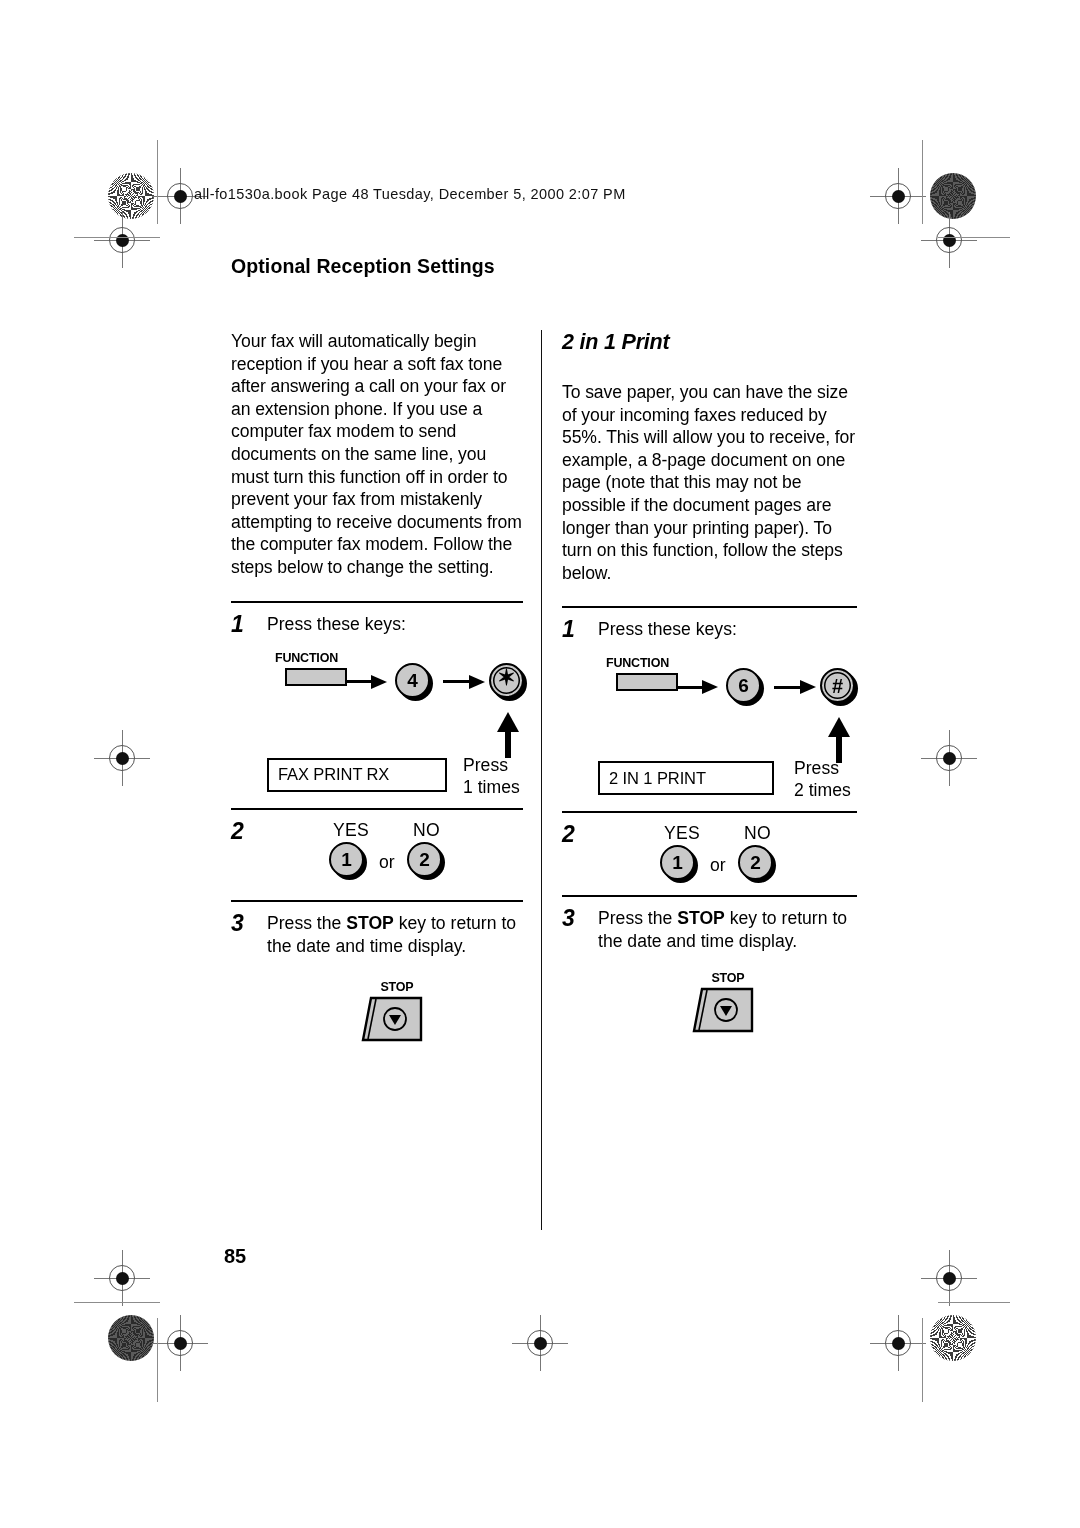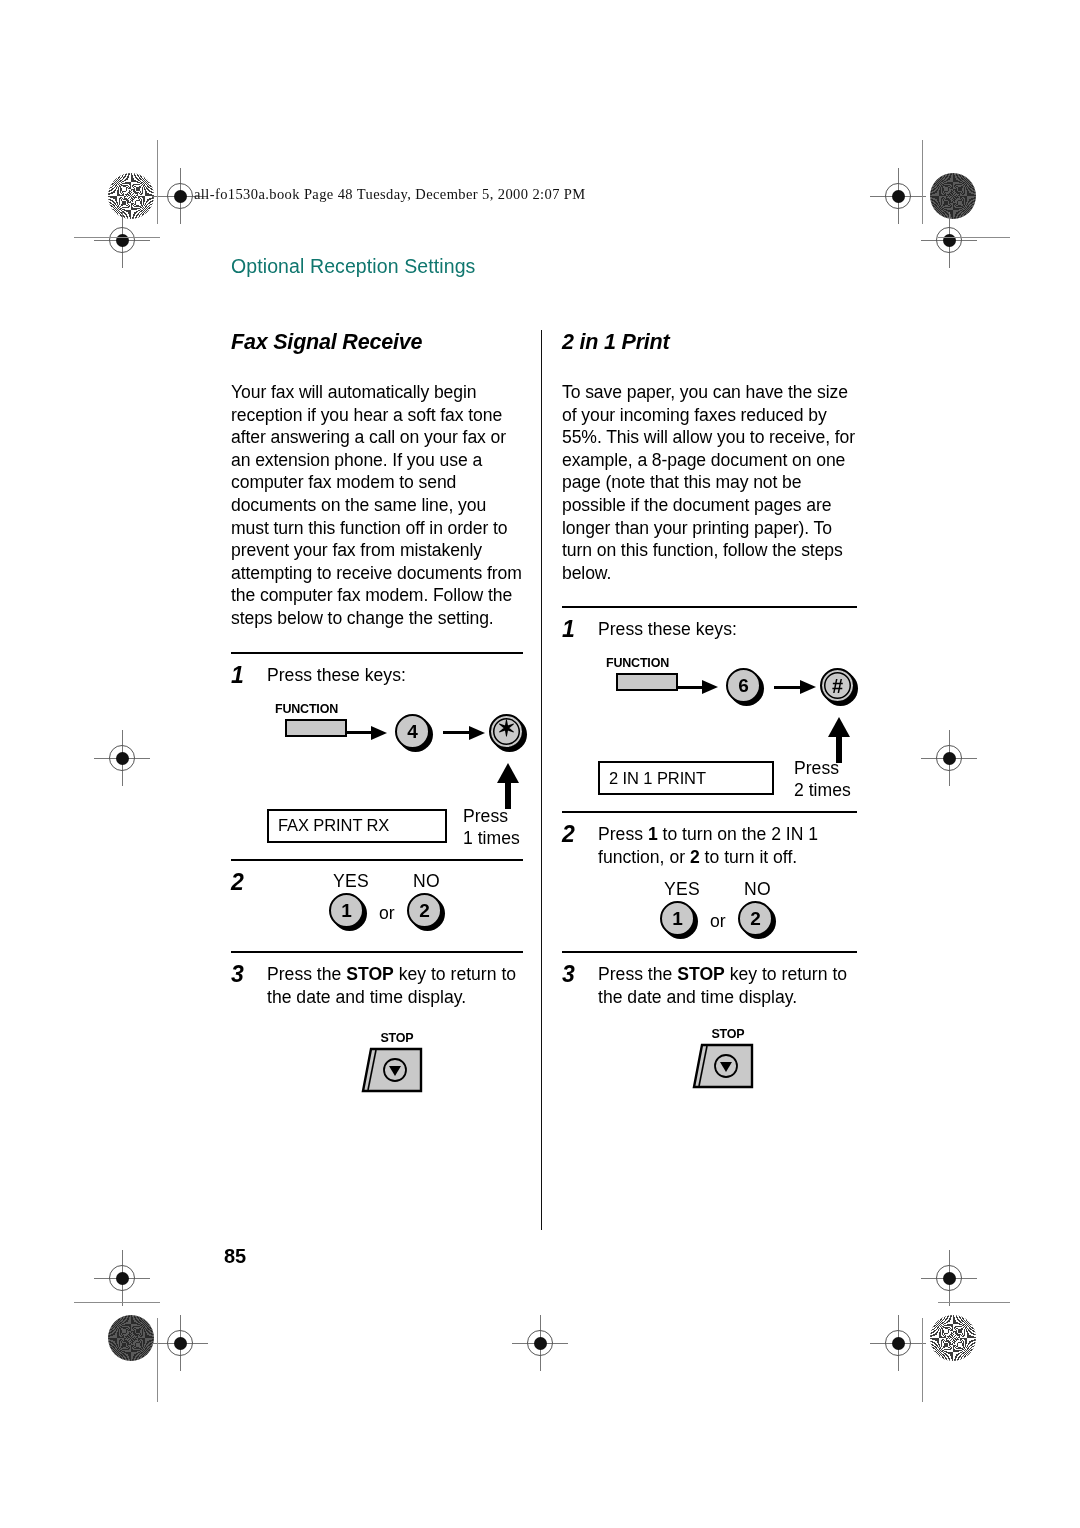--- a/index.html
+++ b/index.html
@@ -71,36 +71,36 @@
     background: #8c8c8c;
   }
   .rule.h { height: 1px; }
   .rule.v { width: 1px; }
 
   
   .file-header {
     position: absolute;
     left: 194px;
     top: 186px;
-    font-family: Liberation Serif, serif;
+    font-family: Liberation Sans, sans-serif;
     font-size: 14.5px;
     letter-spacing: 0.4px;
     color: #111;
     white-space: nowrap;
   }
 
   
   .running-head {
     position: absolute;
     left: 231px;
     top: 255px;
     font-size: 19.5px;
-    font-weight: normal;
+    font-weight: bold;
     letter-spacing: 0.1px;
-    color: #0f766e;
+    color: #000000;
   }
 
   .col {
     position: absolute;
     top: 330px;
     width: 300px;
   }
   .col-left  { left: 231px; width: 292px; }
   .col-right { left: 562px; width: 295px; }
 
@@ -403,21 +403,20 @@
 <div class="rule h" style="left:938px; top:1302px; width:72px;"></div>
 <div class="rule v" style="left:922px; top:1318px; height:84px;"></div>
 
 <div class="file-header">all-fo1530a.book  Page 48  Tuesday, December 5, 2000  2:07 PM</div>
 
 <div class="running-head">Optional Reception Settings</div>
 
 <div class="col-divider"></div>
 
 <div class="col col-left">
-  <h2 class="sec-title">Fax Signal Receive</h2>
   <p class="body">Your fax will automatically begin reception if you hear a soft fax tone after answering a call on your fax or an extension phone. If you use a computer fax modem to send documents on the same line, you must turn this function off in order to prevent your fax from mistakenly attempting to receive documents from the computer fax modem. Follow the steps below to change the setting.</p>
 
   <div class="hr-step"></div>
   <div class="step">
     <span class="step-num">1</span>
     <span class="step-text">Press these keys:</span>
 
     <div class="keyrow">
       <div class="func-key">
         <div class="func-label">FUNCTION</div>
@@ -535,23 +534,20 @@
         <span>2 IN 1 PRINT</span>
       </div>
       <div class="press-times" style="left:196px; top:40px;">Press</div>
       <div class="press-times" style="left:196px; top:62px;">2 times</div>
     </div>
   </div>
 
   <div class="hr-step" style="margin-top:10px;"></div>
   <div class="step">
     <span class="step-num">2</span>
-    <span class="step-text">
-      <span>Press </span><b>1</b><span> to turn on the 2 IN 1 function, or </span><b>2</b><span> to turn it off.</span>
-    </span>
 
     <div class="yesno">
       <div class="yn-label" style="left:66px;">YES</div>
       <div class="yn-label" style="left:146px;">NO</div>
       <div class="circle-key" style="left:62px; top:22px;">
         <div class="shadow"></div>
         <div class="face">1</div>
       </div>
       <div class="yn-or" style="left:112px; top:32px;">or</div>
       <div class="circle-key" style="left:140px; top:22px;">

